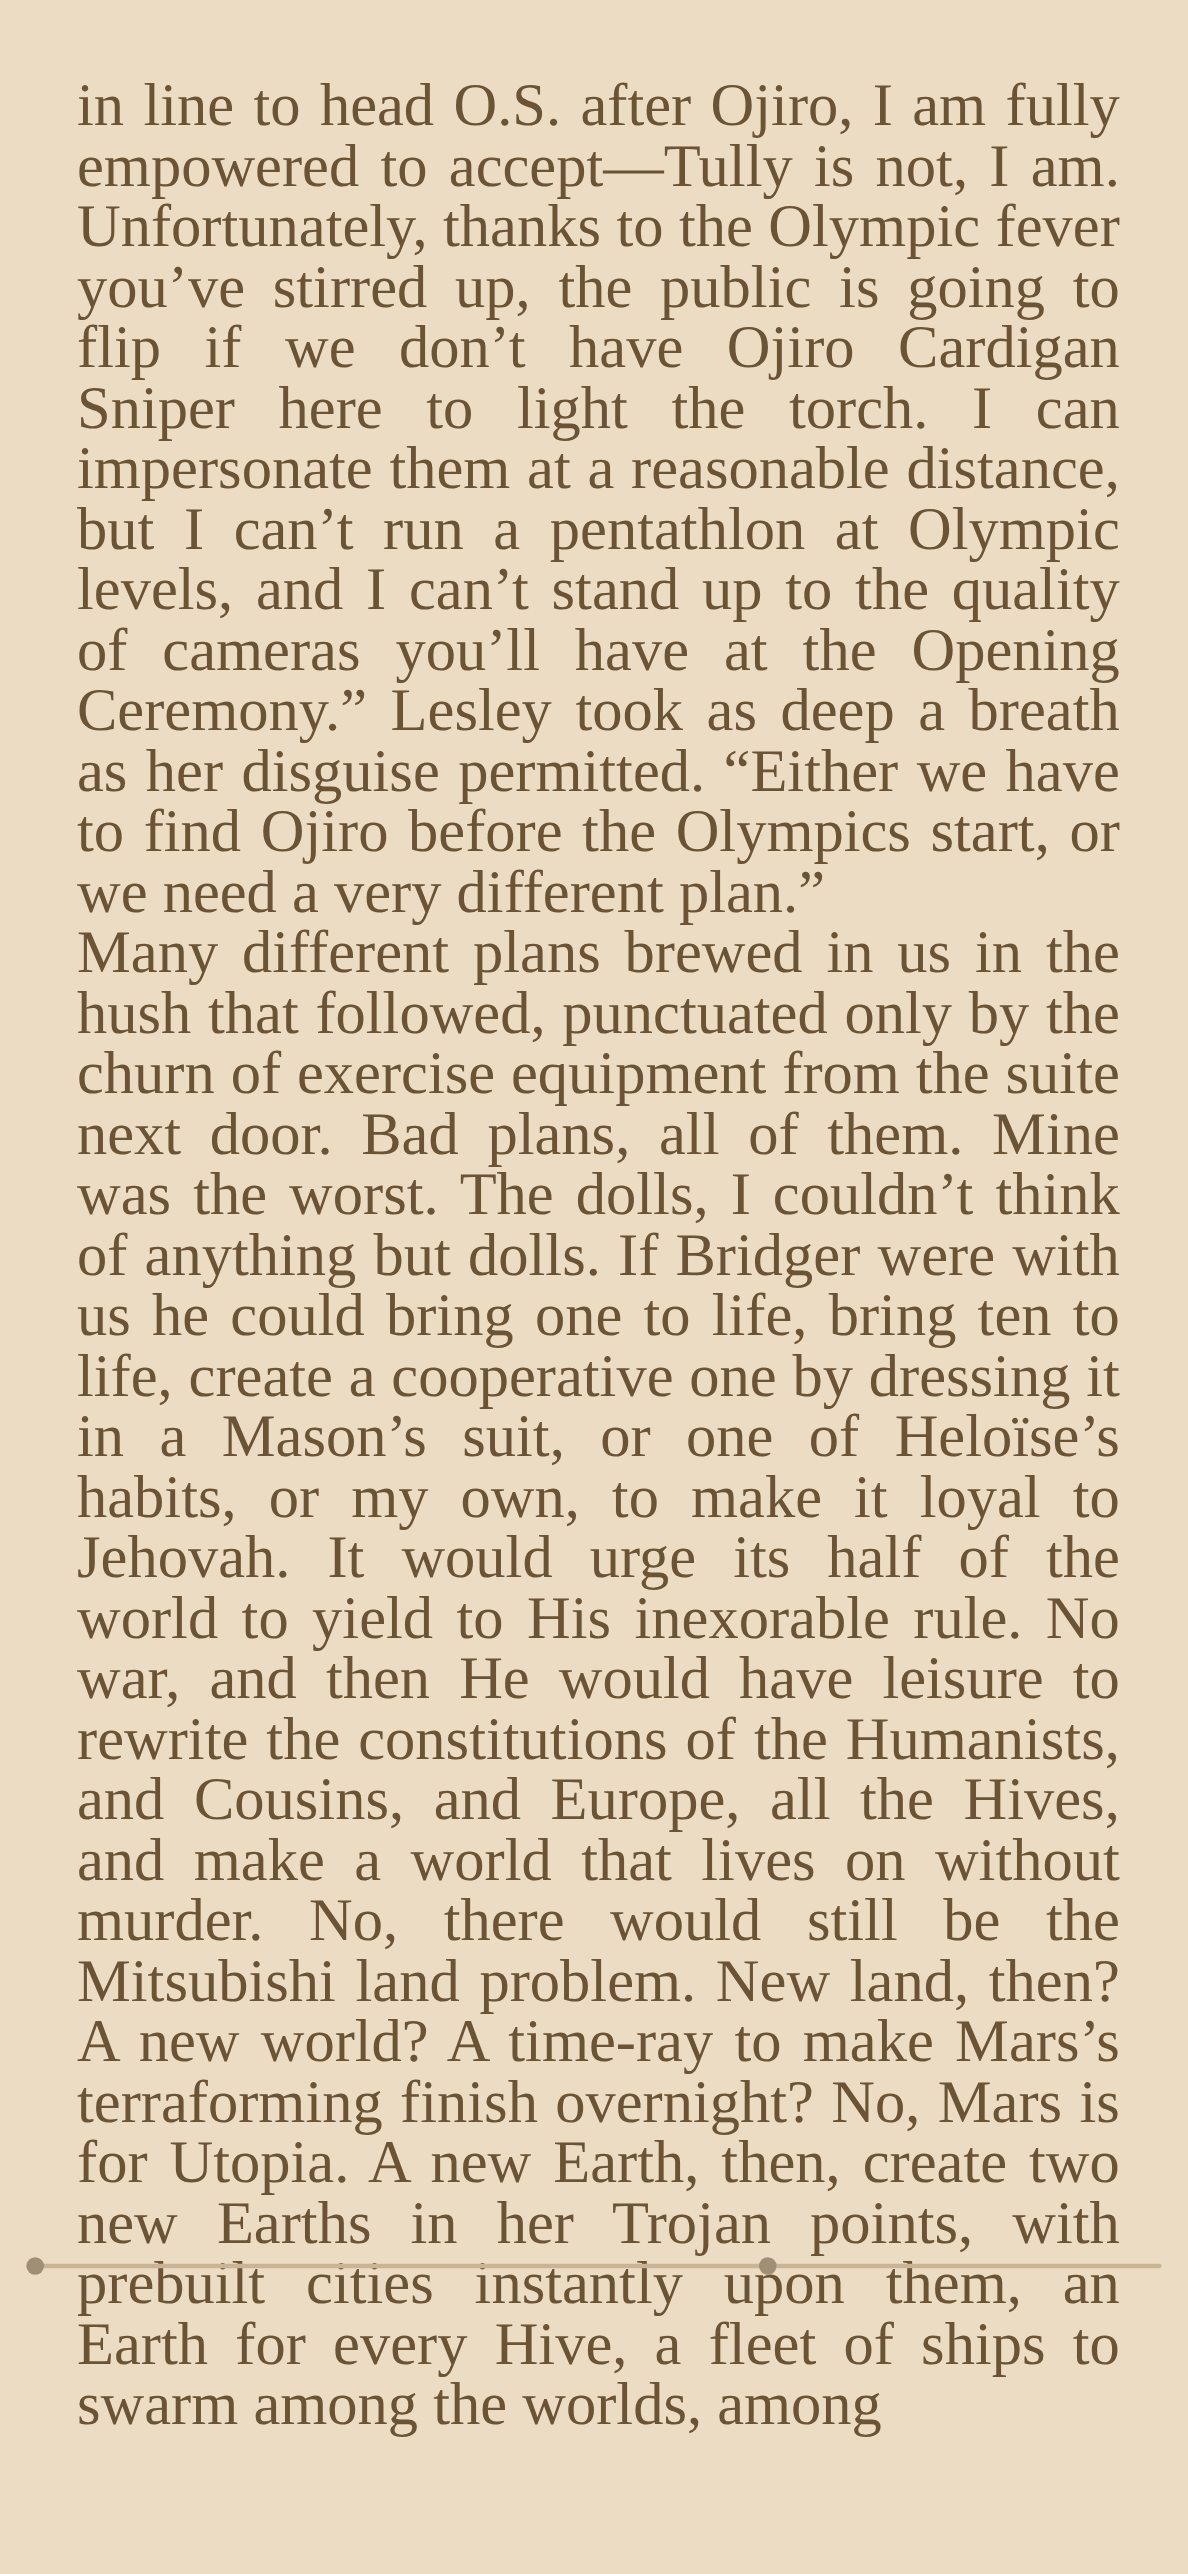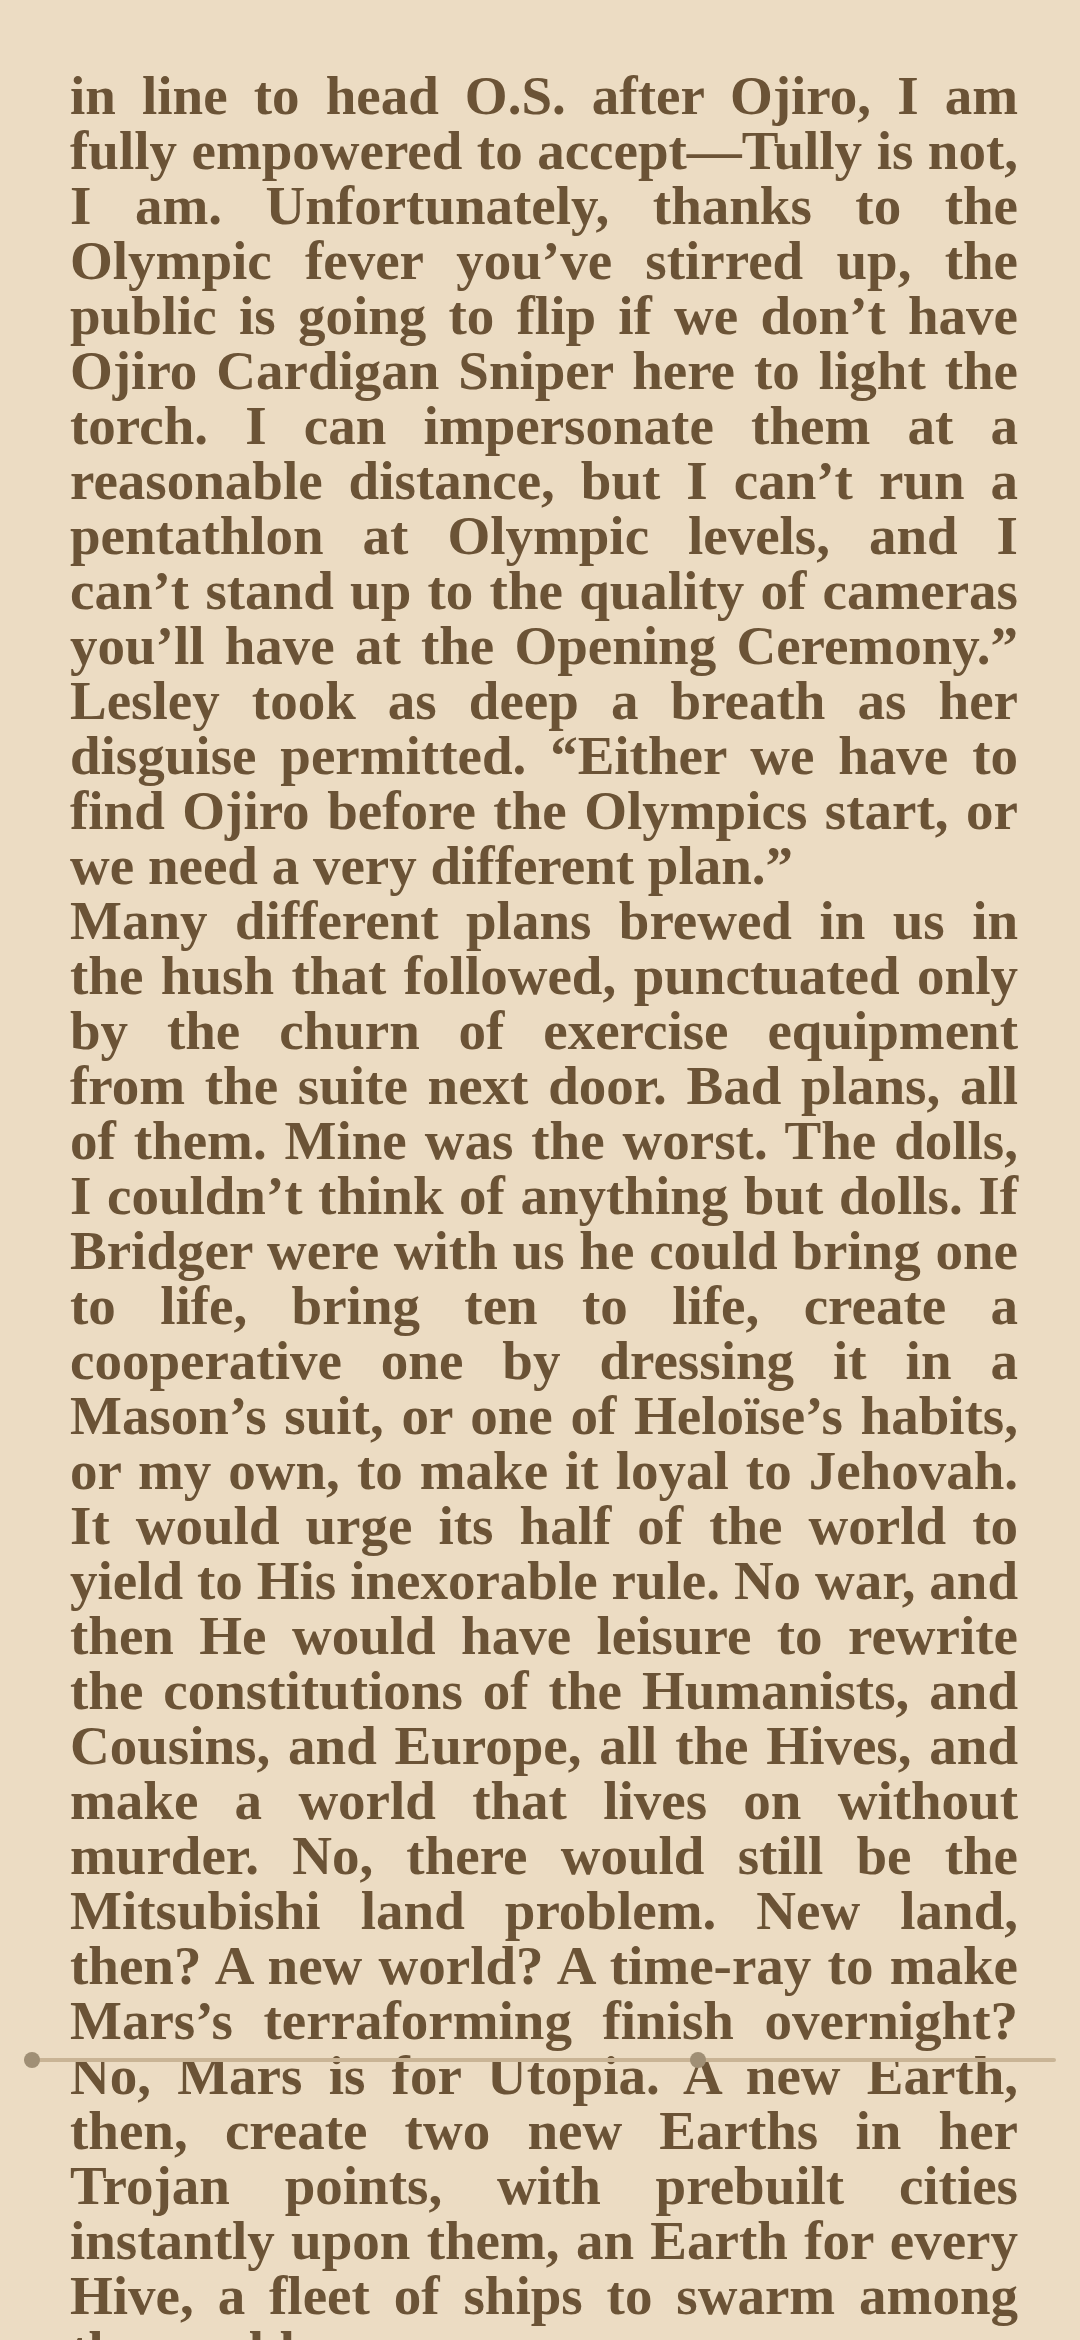--- a/index.html
+++ b/index.html
@@ -13,21 +13,20 @@
     overflow: hidden;
     font-family: "Liberation Serif", serif;
     color: #6b5336;
   }
   #reader {
     position: relative;
     width: 1080px;
     height: 2100px;
     background: #ecdcc3;
     box-sizing: border-box;
-    font-weight: bold;
   }
   #page-text {
     position: absolute;
     left: 70px;
     top: 68px;
     width: 948px;
     font-size: 55px;
     line-height: 1.0;
     text-align: justify;
     text-justify: inter-word;

